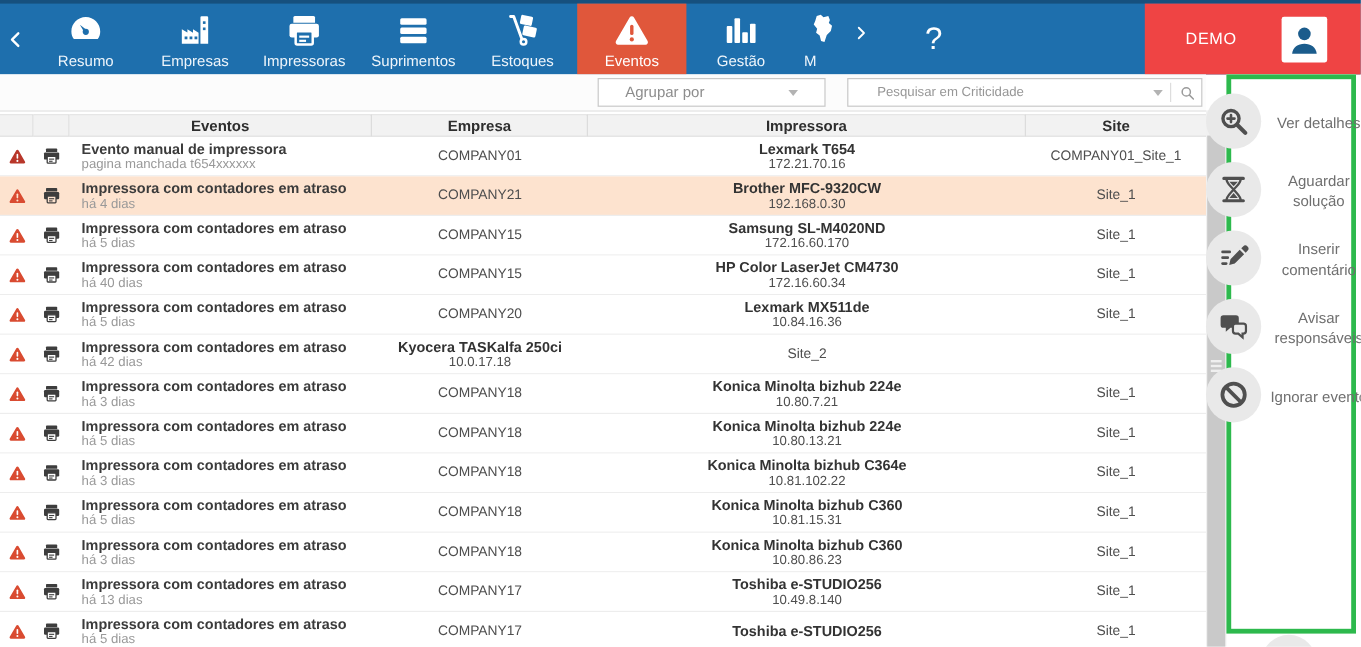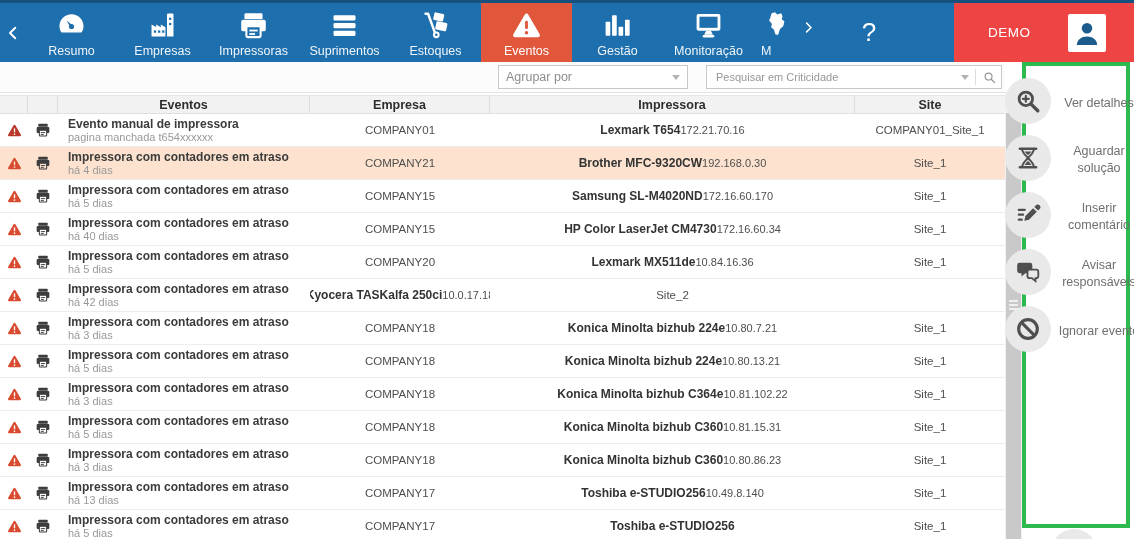--- a/index.html
+++ b/index.html
@@ -21,39 +21,39 @@
   .nav-overflow{width:32px;display:flex;align-items:center;justify-content:center;padding-bottom:10px;cursor:pointer;}
   .nav-overflow .icon{width:15px;height:15px;color:#fff;}
   .nav-help{width:90px;display:flex;align-items:center;justify-content:center;color:#fff;font-size:26px;cursor:pointer;}
   .nav-account{margin-left:auto;width:180px;background:#ef4444;display:flex;align-items:center;cursor:pointer;}
   .nav-account .demo{color:#fff;font-size:13.5px;letter-spacing:.5px;padding-left:34px;}
   .avatar{margin-left:auto;margin-right:28px;width:38px;height:38px;background:#fff;border-radius:2px;display:flex;align-items:center;justify-content:center;}
   .avatar .icon{width:30px;height:30px;color:#1b5c8c;}
 
   
   .toolbar{position:absolute;left:0;top:62px;width:1005px;height:31px;background:#fcfcfc;border-bottom:1px solid #e3e3e3;box-sizing:border-box;}
-  .combo{position:absolute;top:3px;height:24px;background:#fff;border:1px solid #c8c8c8;box-sizing:border-box;display:flex;align-items:center;padding:0 7px;font-size:12.5px;color:#8d8d8d;}
+  .combo{position:absolute;top:3px;height:24px;background:#fff;border:1px solid #c8c8c8;box-sizing:border-box;display:flex;align-items:center;padding:0 22px;font-size:12.5px;color:#8d8d8d;}
   .combo-group{left:498px;width:190px;cursor:pointer;}
   .combo-search{left:706px;width:296px;padding-right:4px;}
   .combo-search input{border:0;outline:0;flex:1;font-family:"Liberation Sans",sans-serif;font-size:11px;color:#444;background:transparent;min-width:0;}
   .combo-search input::placeholder{color:#979797;}
   .caret{width:0;height:0;border-left:4px solid transparent;border-right:4px solid transparent;border-top:5px solid #b3b3b3;margin-left:auto;}
   .vdiv{width:1px;height:16px;background:#ddd;margin:0 6px;}
   .mag{width:15px;height:15px;color:#9b9b9b;cursor:pointer;}
 
   
   .thead{position:absolute;left:0;top:95px;width:1005px;height:19px;display:grid;grid-template-columns:28px 30px 252px 180px 365px 150px;}
   .hcell{background:#f2f2f2;border-top:1px solid #e6e6e6;border-bottom:1px solid #e0e0e0;border-right:1px solid #dcdcdc;box-sizing:border-box;display:flex;align-items:center;justify-content:center;font-size:12.5px;font-weight:bold;color:#2e2e2e;cursor:pointer;}
   .hcell:last-child{border-right:0;}
   .tbody{position:absolute;left:0;top:114px;width:1005px;height:425px;overflow:hidden;}
   .trow{height:33px;box-sizing:border-box;display:grid;grid-template-columns:28px 30px 252px 180px 365px 150px;border-bottom:1px solid #ededed;background:#fff;--gap:#fff;cursor:pointer;}
   .trow.selected{background:#fde3cf;--gap:#fde3cf;}
   .cell{display:flex;align-items:center;justify-content:center;overflow:hidden;}
   .c-event{flex-direction:column;align-items:flex-start;justify-content:center;padding-left:10px;}
-  .c-printer{flex-direction:row;}
+  .c-printer{flex-direction:column;}
   .ev-t{font-size:12px;font-weight:bold;color:#3b3b3b;line-height:14px;white-space:nowrap;}
   .ev-s{font-size:11px;color:#999;line-height:13px;white-space:nowrap;}
   .pr-t{font-size:12px;font-weight:bold;color:#333;line-height:14px;white-space:nowrap;}
   .pr-s{font-size:11px;color:#4e4e4e;line-height:13px;white-space:nowrap;}
   .c-mid{font-size:11.5px;color:#4e4e4e;}
   .warn{width:15px;height:15px;color:#d94b31;}
   .warn.sev-high{color:#b8372a;}
   .prn{width:16px;height:16px;color:#3d3d3d;}
 
   
@@ -157,31 +157,20 @@
         <span class="icon nicon">
           <svg viewBox="0 0 24 24" fill="currentColor">
             <rect x="2.8" y="9" width="3.6" height="11" rx=".6"></rect>
             <rect x="7.8" y="4" width="3.6" height="16" rx=".6"></rect>
             <rect x="12.8" y="13" width="3.6" height="7" rx=".6"></rect>
             <rect x="17.8" y="7.5" width="3.6" height="12.5" rx=".6"></rect>
           </svg>
         </span>
         <span class="nlabel">Gestão</span>
       </div>
-      <div class="nav-item">
-        <span class="icon nicon">
-          <svg viewBox="0 0 24 24">
-            <rect x="2.8" y="3" width="18.4" height="13" rx="1.4" fill="currentColor"></rect>
-            <rect x="5" y="5.2" width="14" height="8.6" fill="var(--gap,#1e6fad)"></rect>
-            <path d="M10.2 16h3.6l1.6 3.2H8.6z" fill="currentColor"></path>
-            <rect x="7.4" y="19.4" width="9.2" height="1.8" rx=".9" fill="currentColor"></rect>
-          </svg>
-        </span>
-        <span class="nlabel">Monitoração</span>
-      </div>
       <div class="nav-item truncated">
         <span class="icon nicon">
           <svg viewBox="0 0 24 24" fill="currentColor">
             <path d="M8.2 2.6l2.6-.9 1.8 1.7 3.1-.8 1 2.5-.7 2 2.1 1.7-.8 3.5-2.6 2.5-1.5 4.6-2.2-.7-.9-3.5-2.3-1.8.7-2.6-2.2-2.7 1-2.4z"></path>
           </svg>
         </span>
         <span class="nlabel">M</span>
       </div>
     </div>
   <div class="nav-overflow">

